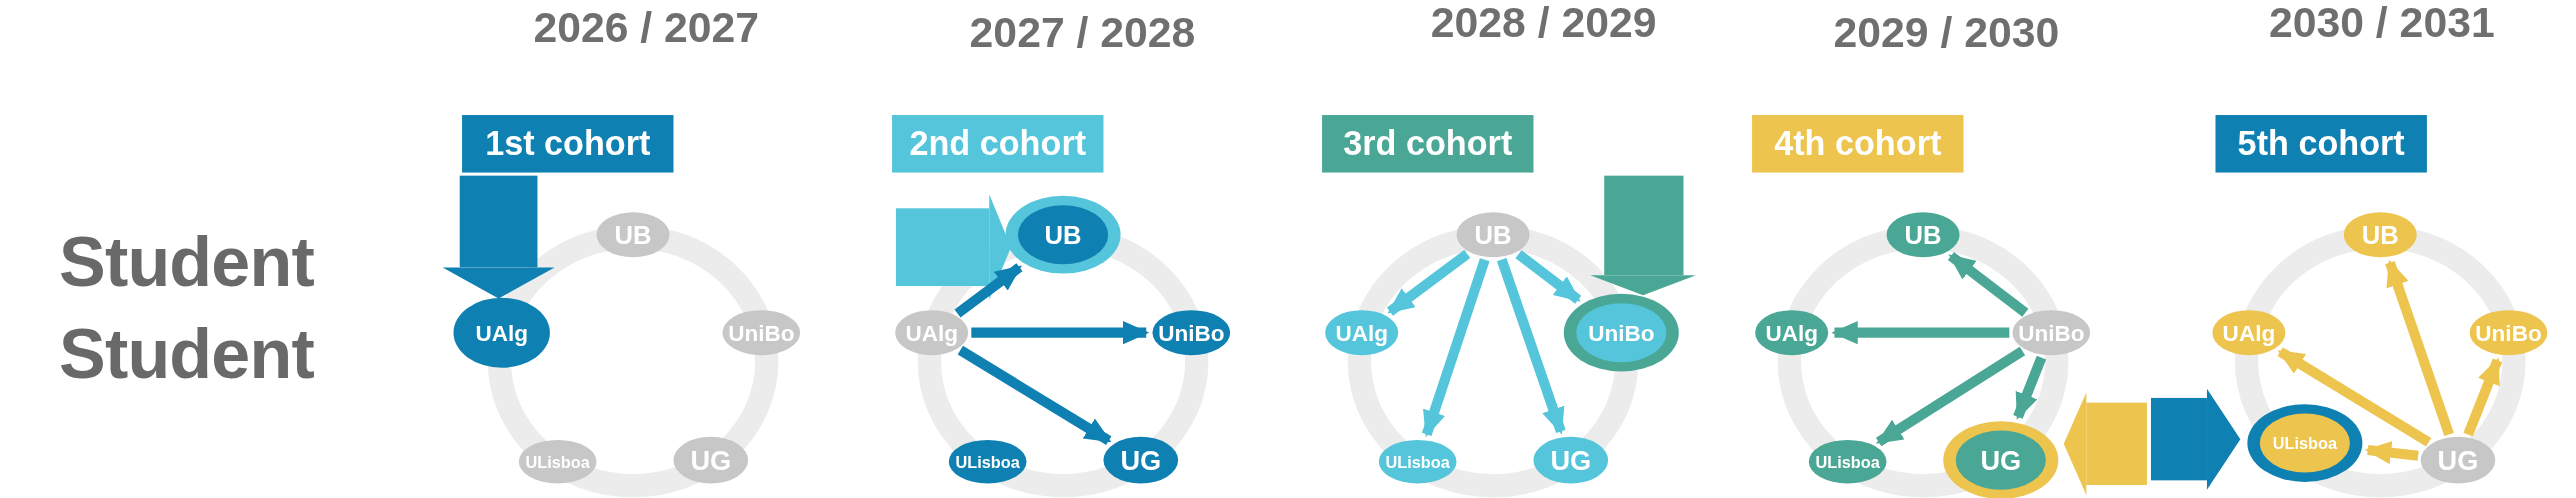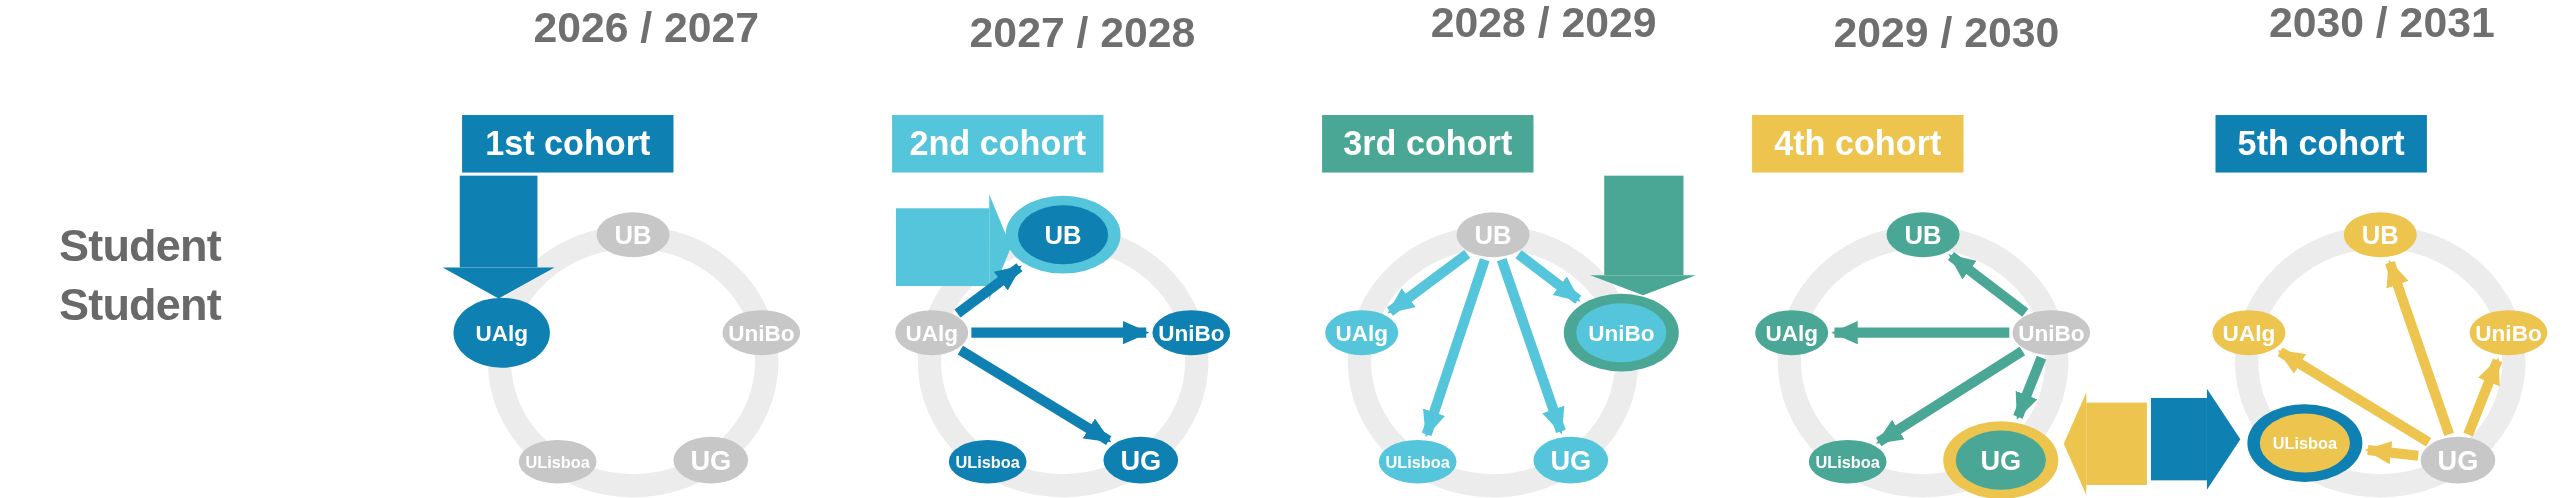--- a/index.html
+++ b/index.html
@@ -1,20 +1,20 @@
 <!DOCTYPE html>
 <html style="font-size:12.4px"><head>
 <meta charset="utf-8">
 <style>
   html,body{margin:0;padding:0;background:#ffffff;}
   body{width:2576px;height:499px;position:relative;overflow:hidden;
        font-family:"Liberation Sans",sans-serif;}
   .stage{position:absolute;left:0;top:0;width:2576px;height:499px;background:#ffffff;}
   .side-title{position:absolute;left:59px;top:216px;width:365px;
-              font-weight:bold;font-size:45px;line-height:1.32;color:#696969;
+              font-weight:bold;font-size:70px;line-height:1.32;color:#696969;
               letter-spacing:-0.8px;}
   #panels{position:absolute;left:427px;top:0;width:2149px;height:499px;
           display:flex;flex-direction:row;}
   .panel{position:relative;width:430px;height:491px;flex:0 0 430px;text-align:center;}
   .panel svg{position:absolute;left:0;top:0;}
   text{font-family:"Liberation Sans",sans-serif;font-weight:bold;}
 </style>
 </head>
 <body>
 

